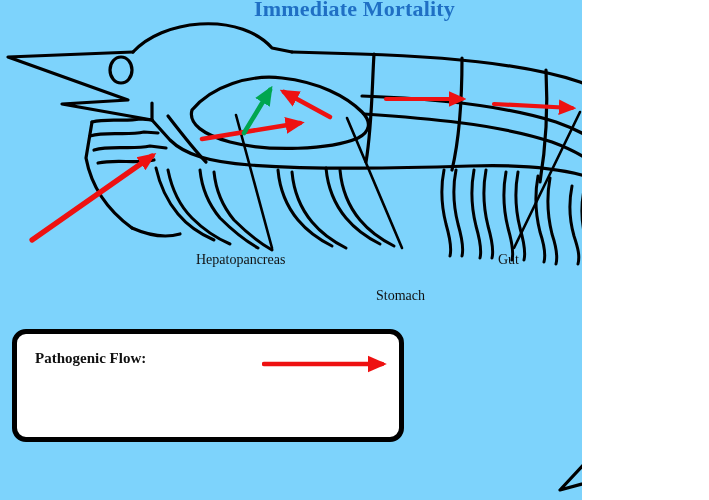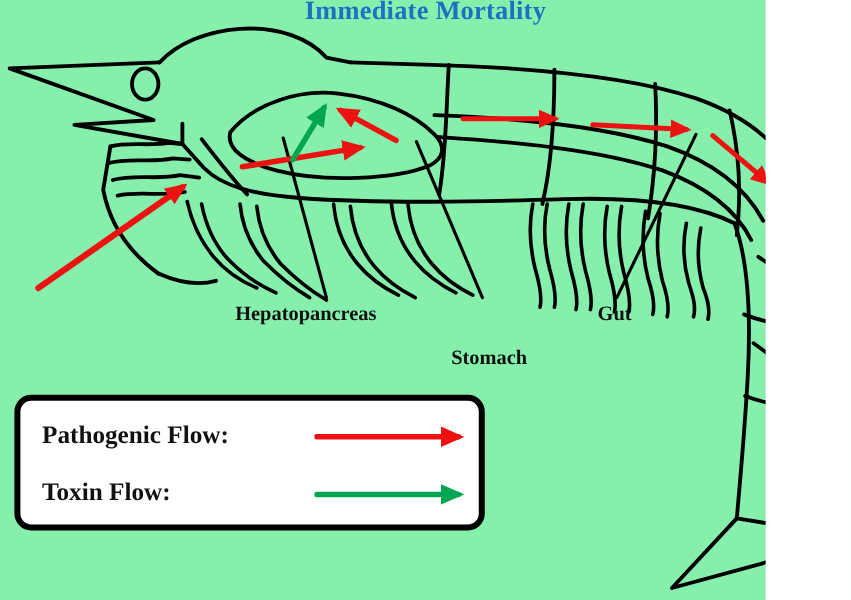--- a/index.html
+++ b/index.html
@@ -5,23 +5,23 @@
   html, body {
     margin: 0;
     padding: 0;
     background: #ffffff;
   }
   body {
     font-family: "Liberation Serif", serif;
   }
   #canvas {
     position: relative;
-    width: 638px;
+    width: 582px;
     height: 500px;
-    background: #86efac;
+    background: #7dd3fc;
     overflow: hidden;
   }
   #figure-svg {
     position: absolute;
     left: 0;
     top: 0;
     width: 709px;
     height: 500px;
   }
   .title-text {
@@ -33,22 +33,22 @@
     font-family: "Liberation Serif", serif;
     font-weight: bold;
     font-size: 22px;
     letter-spacing: 0.2px;
     color: #1f6fc4;
     white-space: nowrap;
   }
   .organ-label {
     position: absolute;
     font-family: "Liberation Serif", serif;
-    font-weight: bold;
-    font-size: 17px;
+    font-weight: normal;
+    font-size: 14px;
     color: #111111;
     white-space: nowrap;
   }
   #label-hepatopancreas { left: 196px; top: 252px; }
   #label-stomach        { left: 376px; top: 252px; margin-top: 36px; }
   #label-gut            { left: 498px; top: 252px; }
 
   .legend-box {
     position: absolute;
     left: 12px;
@@ -67,21 +67,21 @@
     height: 40px;
   }
   #legend-row-pathogenic { top: 10px; }
   #legend-row-toxin      { top: 58px; }
   .legend-label {
     position: absolute;
     left: 18px;
     top: 6px;
     font-family: "Liberation Serif", serif;
     font-weight: bold;
-    font-size: 21px;
+    font-size: 15px;
     color: #111111;
     white-space: nowrap;
   }
   .legend-arrow {
     position: absolute;
     left: 245px;
     top: 8px;
     width: 135px;
     height: 24px;
   }
@@ -214,27 +214,16 @@
       <svg class="legend-arrow" viewBox="0 0 135 24">
         <defs>
           <marker id="legend-arrow-red-head" viewBox="0 0 10 10" refX="7.5" refY="5" markerWidth="4.2" markerHeight="4.2" orient="auto-start-reverse">
             <path d="M 0 0.6 L 10 5 L 0 9.4 z" fill="#ee1111"></path>
           </marker>
         </defs>
         <line x1="2" y1="12" x2="120" y2="12" stroke="#ee1111" stroke-width="4.6" stroke-linecap="round" marker-end="url(#legend-arrow-red-head)"></line>
       </svg>
     </div>
 
-    <div class="legend-row" id="legend-row-toxin">
-      <span class="legend-label">Toxin Flow:</span>
-      <svg class="legend-arrow" viewBox="0 0 135 24">
-        <defs>
-          <marker id="legend-arrow-green-head" viewBox="0 0 10 10" refX="7.5" refY="5" markerWidth="4.2" markerHeight="4.2" orient="auto-start-reverse">
-            <path d="M 0 0.6 L 10 5 L 0 9.4 z" fill="#00a650"></path>
-          </marker>
-        </defs>
-        <line x1="2" y1="12" x2="120" y2="12" stroke="#00a650" stroke-width="4.6" stroke-linecap="round" marker-end="url(#legend-arrow-green-head)"></line>
-      </svg>
-    </div>
 
   </div>
 
 </div>
 
 </body></html>

